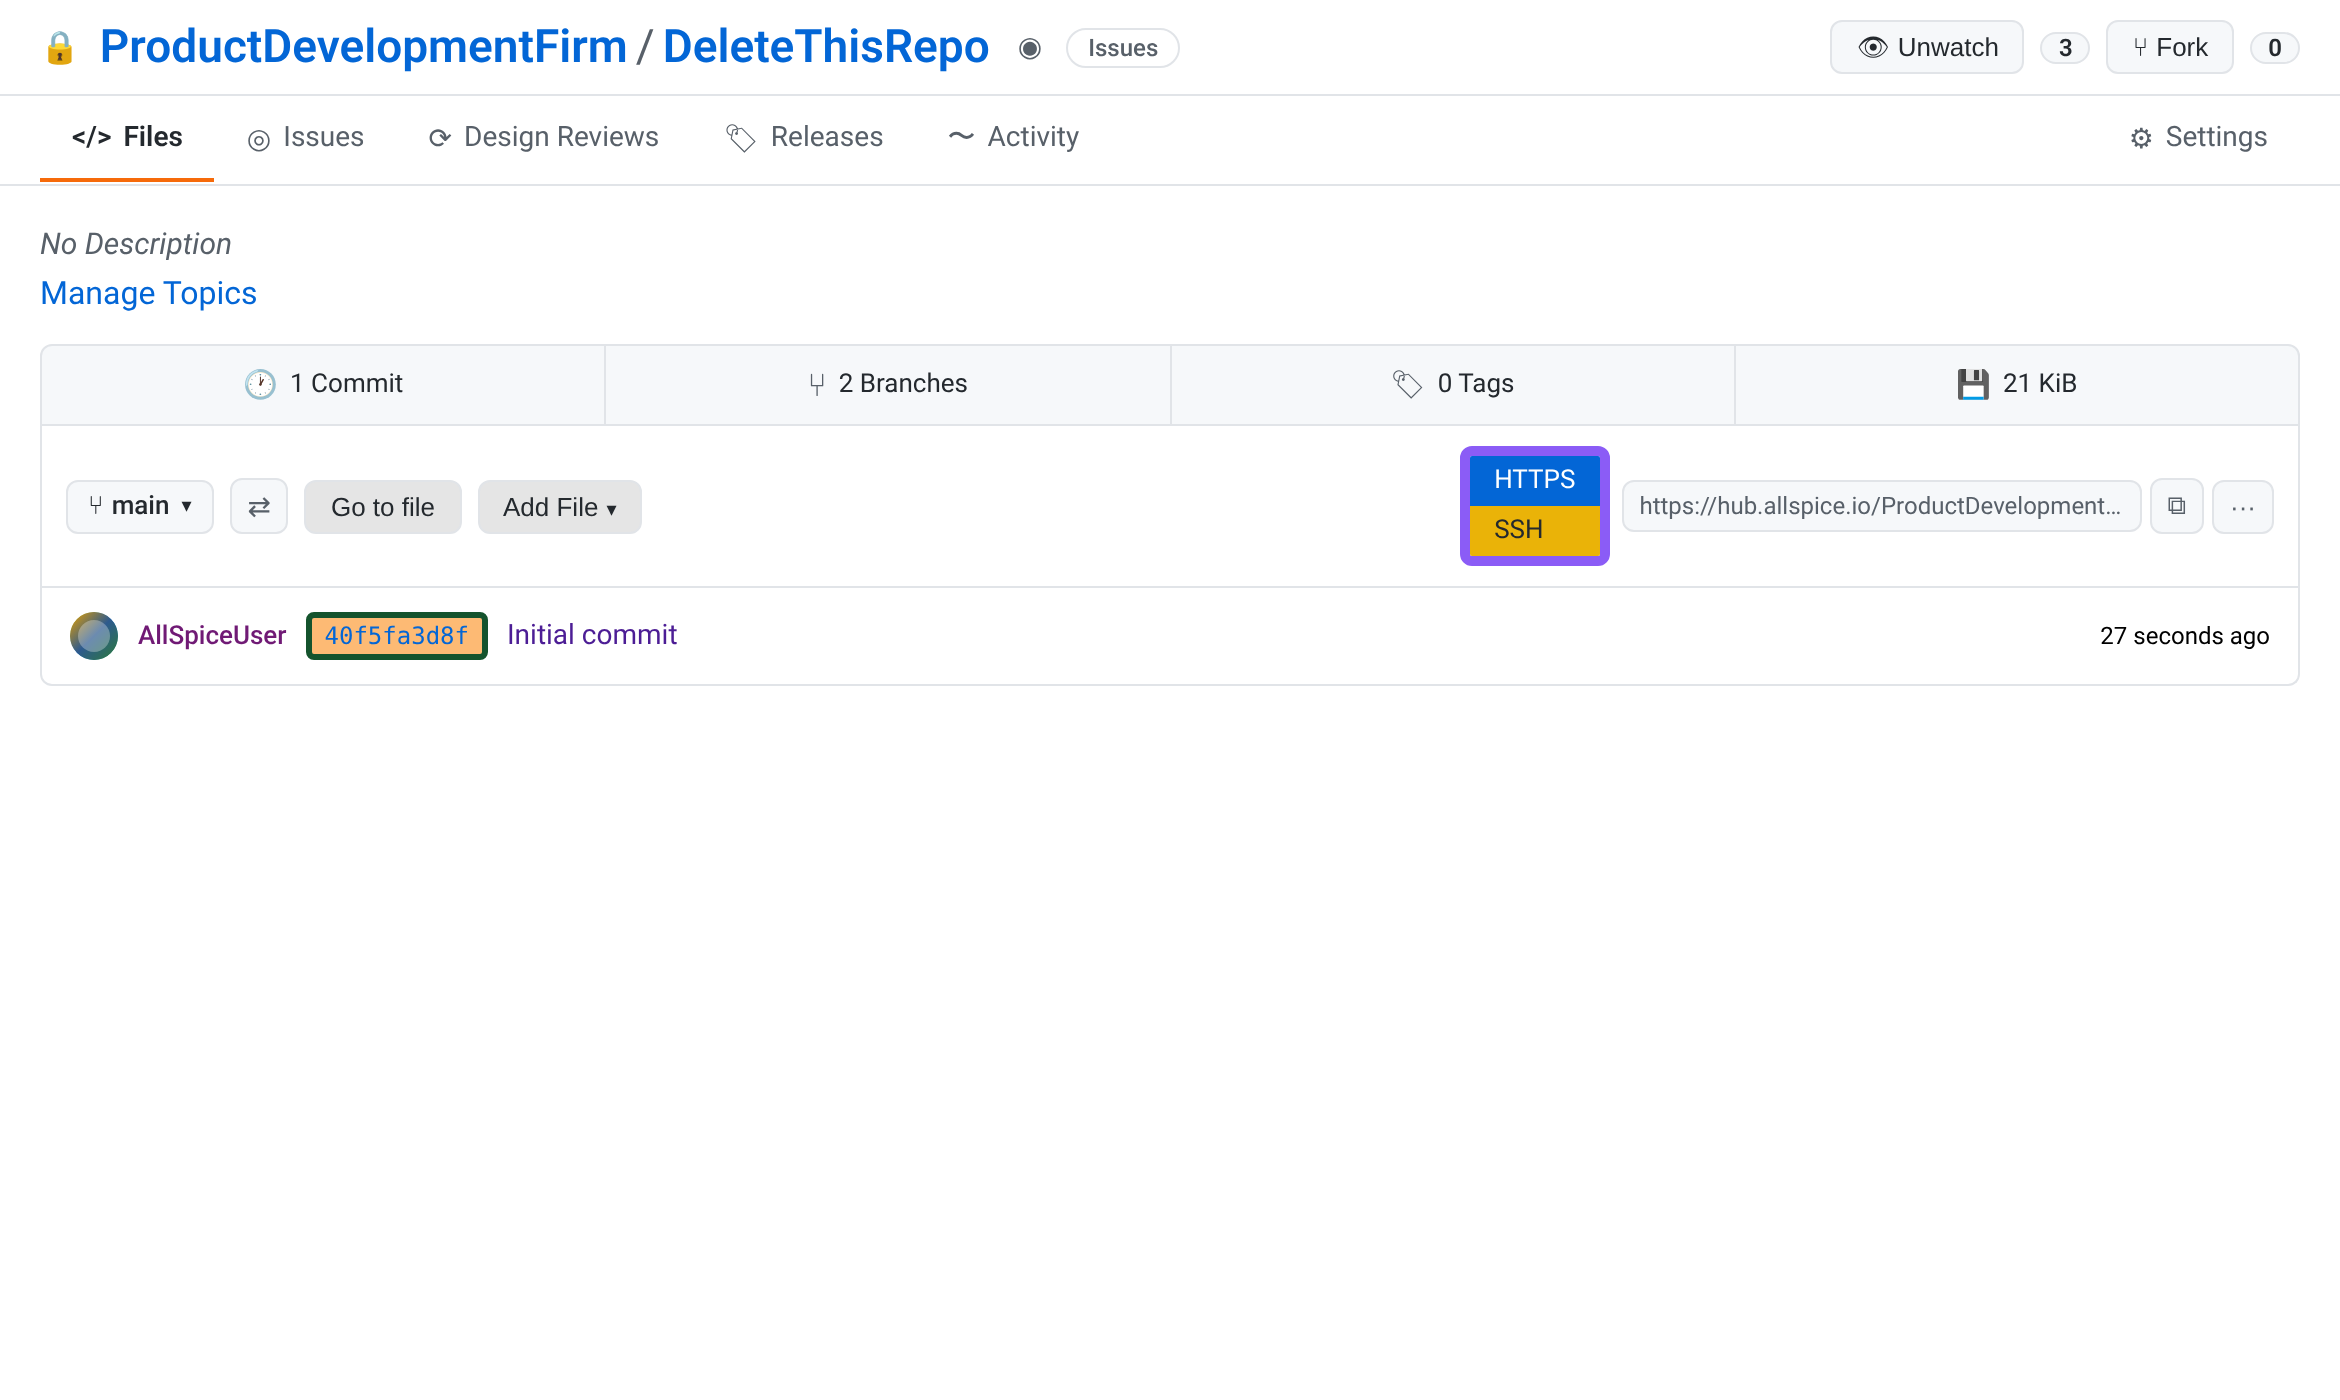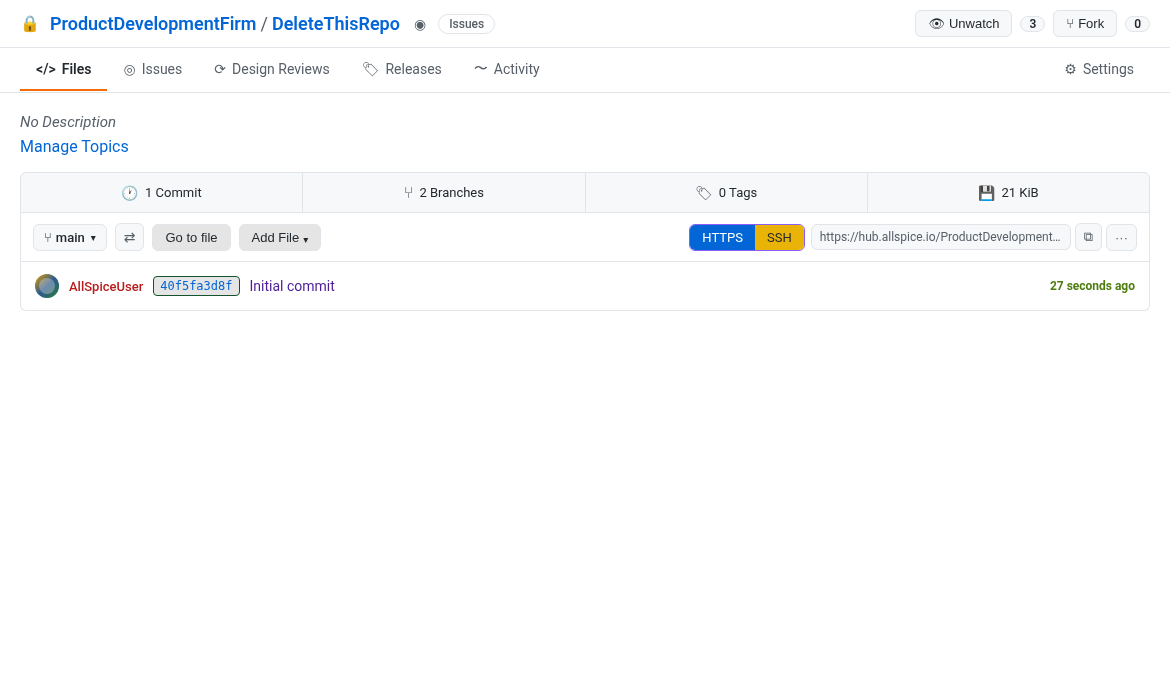--- a/index.html
+++ b/index.html
@@ -18,21 +18,21 @@
       align-items: center;
       padding: 10px 20px;
       border-bottom: 1px solid #e1e4e8;
       gap: 8px;
     }
     .lock-icon { color: #586069; font-size: 16px; margin-right: 2px; }
     .repo-path {
       display: flex;
       align-items: flex-end;
       gap: 4px;
-      font-size: 18px;
+      font-size: 23px;
       font-weight: 600;
     }
     .repo-path a { color: #0366d6; text-decoration: none; }
     .repo-separator { color: #586069; font-weight: 400; }
     .feed-icon { color: #586069; margin-left: 6px; font-size: 14px; }
     .private-badge {
       background: #fff;
       border: 1px solid #e1e4e8;
       border-radius: 20px;
       padding: 2px 10px;
@@ -187,23 +187,24 @@
     }
 
     .url-group {
       margin-left: auto;
       display: flex;
       align-items: center;
       gap: 0;
     }
     .protocol-tabs {
       display: flex;
-      border: 1px solid #8b5cf6;
+      border: 5px solid #8b5cf6;
       border-radius: 6px;
       overflow: hidden;
+      flex-direction: column;
     }
     .protocol-tab {
       padding: 5px 12px;
       font-size: 13px;
       cursor: pointer;
       background: #eab308;
       color: #24292e;
     }
     .protocol-tab.active {
       background: #0366d6;
@@ -269,44 +270,43 @@
     
     .avatar-img::before {
       content: '';
       position: absolute;
       top: 4px; left: 4px;
       width: 16px; height: 16px;
       background: rgba(255,255,255,0.3);
       border-radius: 50%;
     }
     .commit-hash {
-      background: #e5e5e5;
-      border: 1px solid #14532d;
+      background: #fdba74;
+      border: 3px solid #14532d;
       border-radius: 4px;
       padding: 2px 6px;
       font-size: 12px;
       font-family: monospace;
       color: #0366d6;
       cursor: pointer;
       text-decoration: none;
     }
     .commit-message {
       font-size: 14px;
       color: #4c1d95;
     }
     .commit-time {
       margin-left: auto;
       font-size: 12px;
-      color: #4d7c0f;
+      color: #000000;
       white-space: nowrap;
-      font-weight: bold;
     }
     .username-link {
       font-size: 13px;
-      color: #b91c1c;
+      color: #701a75;
       font-weight: 500;
       text-decoration: none;
     }
   </style>
 </head>
 <body>
 
 <div class="top-bar">
   <span class="lock-icon">🔒</span>
   <div class="repo-path">

